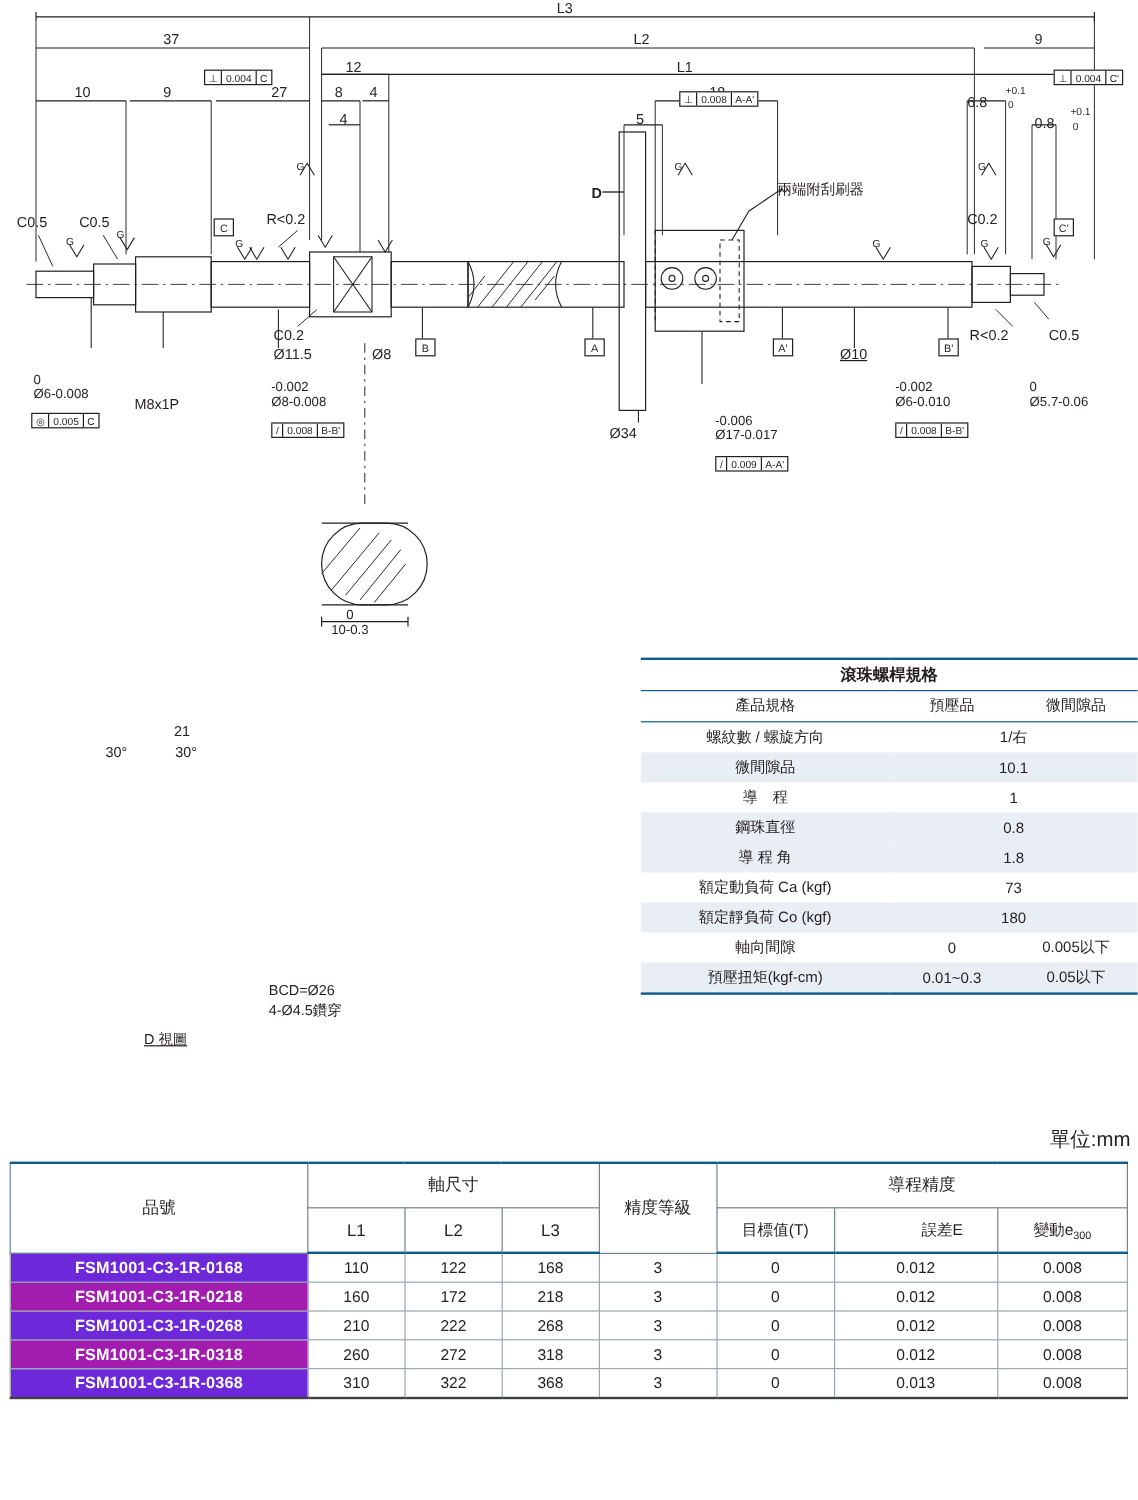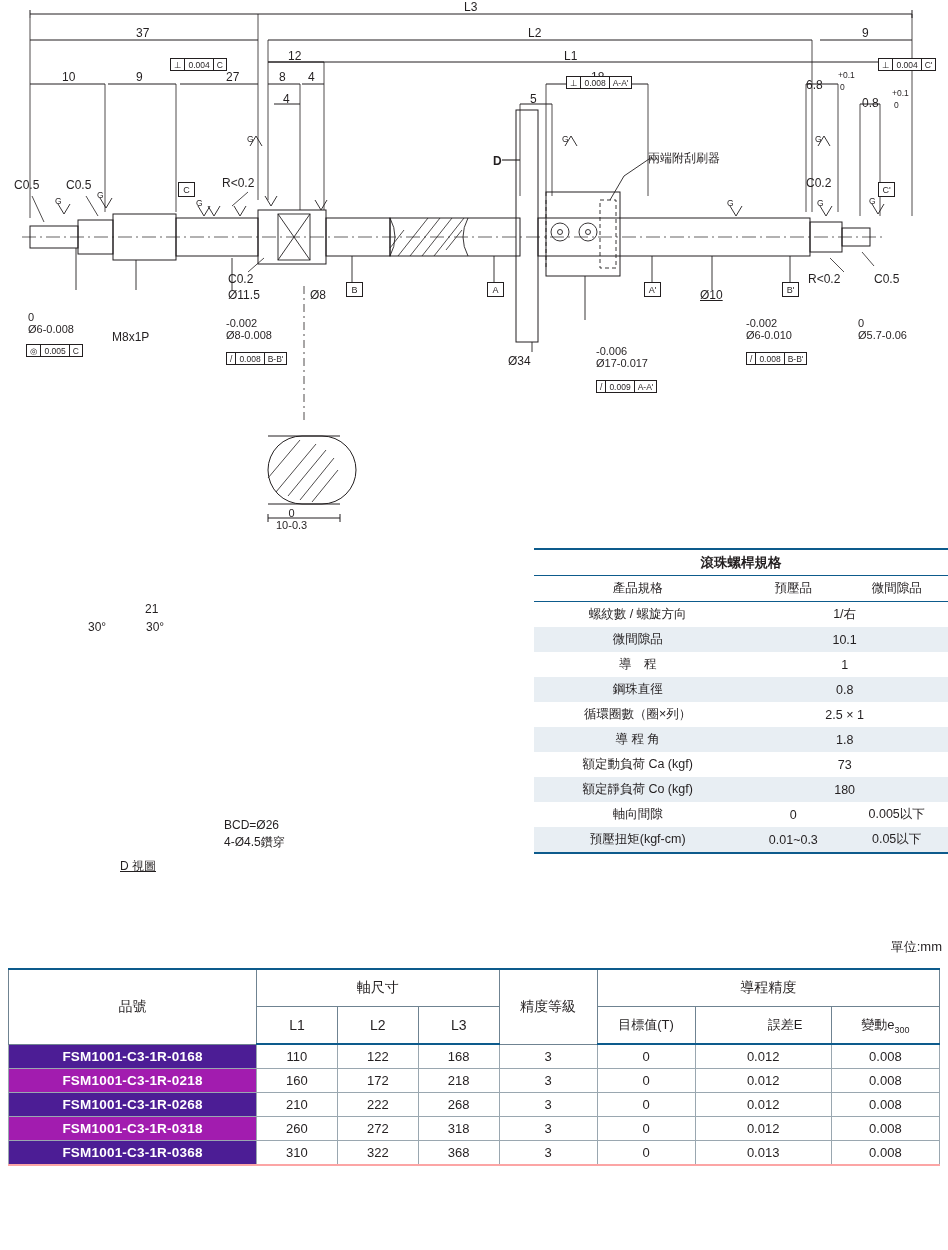--- a/index.html
+++ b/index.html
@@ -27,33 +27,33 @@
   .spec{position:absolute;left:534px;top:548px;width:414px;border-collapse:collapse;font-size:12.5px;}
   .spec td,.spec th{border:none;padding:2px 4px;text-align:center;height:21px;}
   .spec .toprule td{border-top:2px solid #0d5b8c;}
   .spec .title{font-weight:bold;font-size:13.5px;border-bottom:1px solid #0d5b8c;}
   .spec .hdr td{border-bottom:1px solid #0d5b8c;font-weight:normal;}
   .spec tr.alt td{background:#e8eef3;}
   .spec .lastrule td{border-bottom:2px solid #0d5b8c;}
   .spec .name{text-align:center;}
 
   
-  .unit{position:absolute;right:6px;top:938px;font-size:13px;}
+  .unit{position:absolute;right:6px;top:938px;font-size:17px;}
 
   
   .models{position:absolute;left:8px;top:968px;width:932px;border-collapse:collapse;font-size:13px;}
   .models td,.models th{border:1px solid #9aa7b0;padding:4px 2px;text-align:center;font-weight:normal;}
   .models thead td{border-color:#6f8391;height:28px;}
   .models .bigcell{font-size:14px;}
   .models td.model{color:#ffffff;font-weight:bold;font-size:13.5px;letter-spacing:.2px;}
-  .models td.model.blue{background:#4c1d95;}
+  .models td.model.blue{background:#6d28d9;}
   .models td.model.gray{background:#a21caf;}
   .models .toprule td{border-top:2px solid #0d5b8c;}
   .models .midrule td{border-bottom:2px solid #0d5b8c;}
-  .models .botrule td{border-bottom:2px solid #fca5a5;text-align:center;}
+  .models .botrule td{border-bottom:2px solid #404040;text-align:center;}
   sub{font-size:9px;}
 </style>
 </head>
 <body>
 
 <div class="wrap">
 
   <div class="abs" style="left:0;top:0;width:948px;height:540px;">
 
     <svg width="948" height="540" viewBox="0 0 948 540" style="position:absolute;left:0;top:0;">
@@ -396,24 +396,20 @@
           <td colspan="2">10.1</td>
         </tr>
       <tr>
           <td class="name">導　程</td>
           <td colspan="2">1</td>
         </tr>
       <tr class="alt">
           <td class="name">鋼珠直徑</td>
           <td colspan="2">0.8</td>
         </tr>
-      <tr>
-          <td class="name">循環圈數（圈×列）</td>
-          <td colspan="2">2.5 × 1</td>
-        </tr>
       <tr class="alt">
           <td class="name">導 程 角</td>
           <td colspan="2">1.8</td>
         </tr>
       <tr>
           <td class="name">額定動負荷 Ca (kgf)</td>
           <td colspan="2">73</td>
         </tr>
       <tr class="alt">
           <td class="name">額定靜負荷 Co (kgf)</td>

